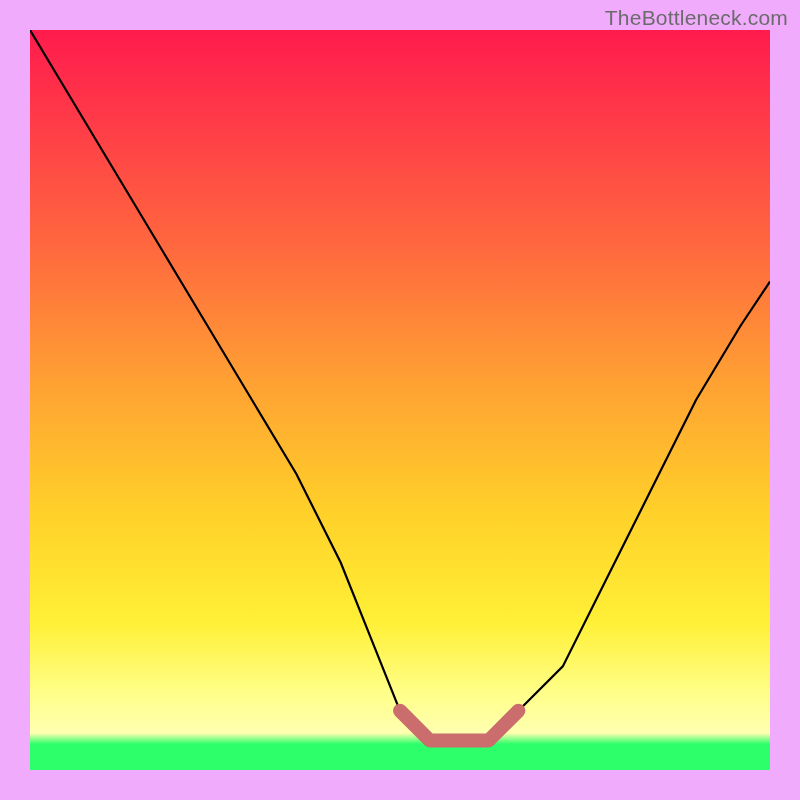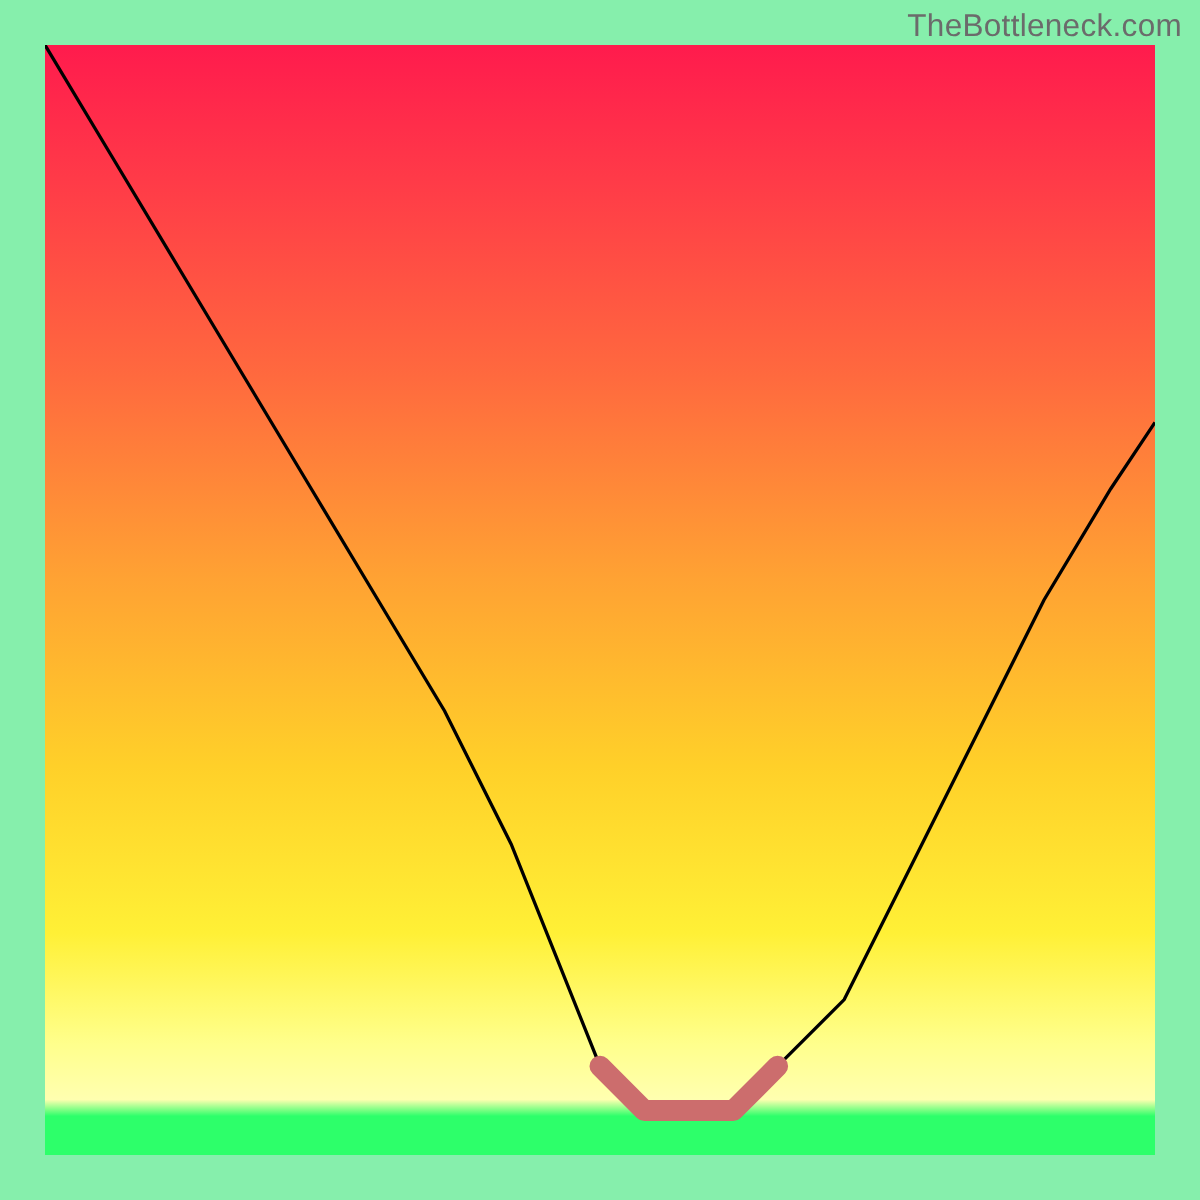--- a/index.html
+++ b/index.html
@@ -10,21 +10,21 @@
     background: #000;
     overflow: hidden;
     font-family: Arial, Helvetica, sans-serif;
   }
   .frame {
     position: absolute;
     left: 0;
     top: 0;
     width: 800px;
     height: 800px;
-    background: #86efac;
+    background: #f0abfc;
   }
   .plot {
     position: absolute;
     left: 30px;
     top: 30px;
     width: 740px;
     height: 740px;
     
     background: linear-gradient(
       to bottom,

